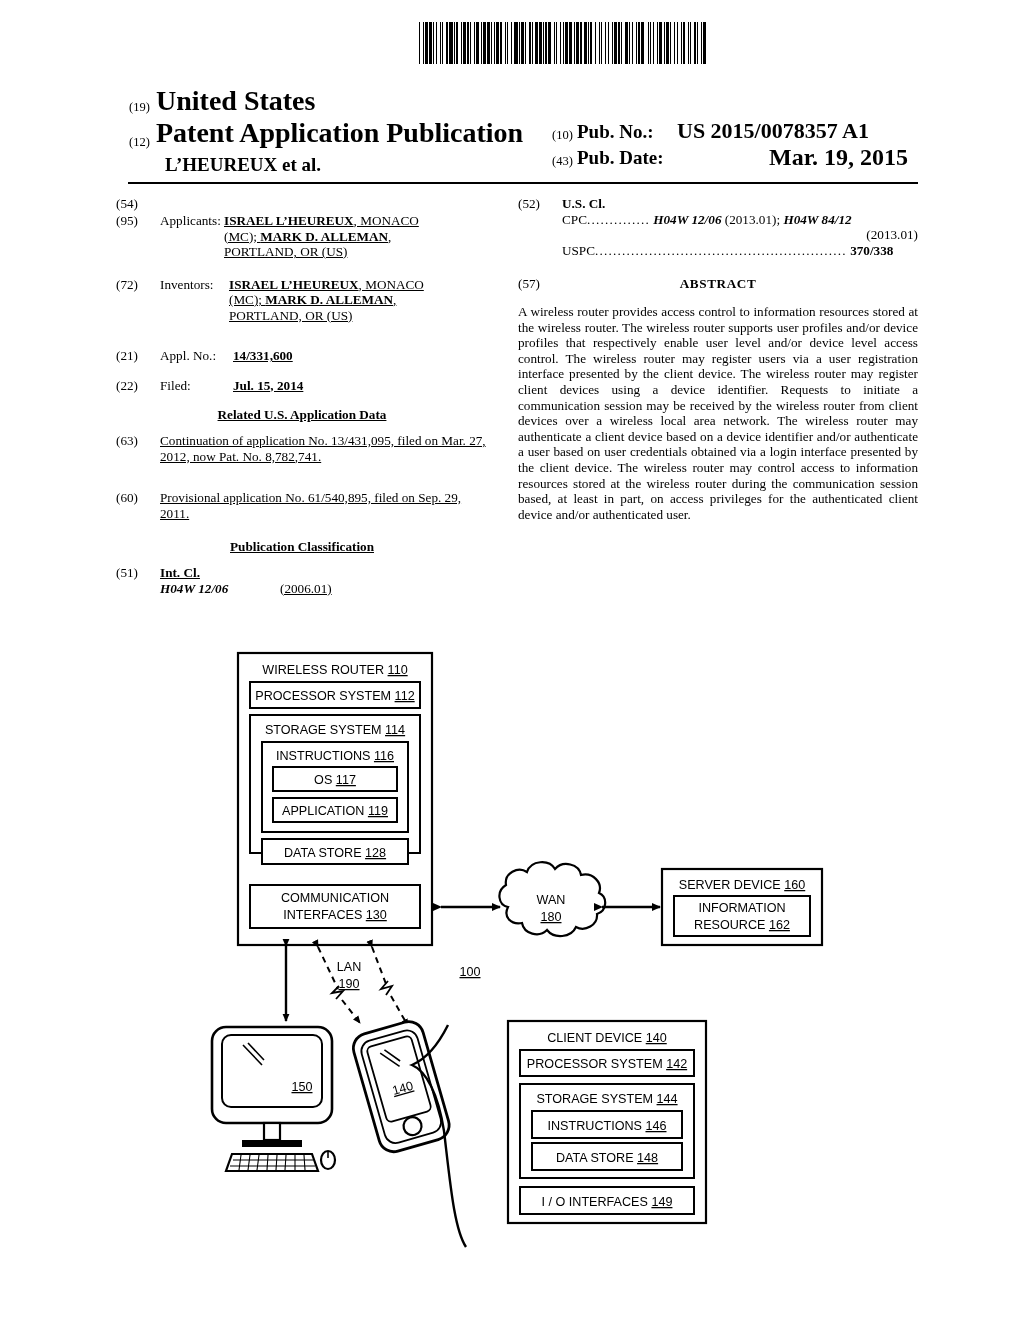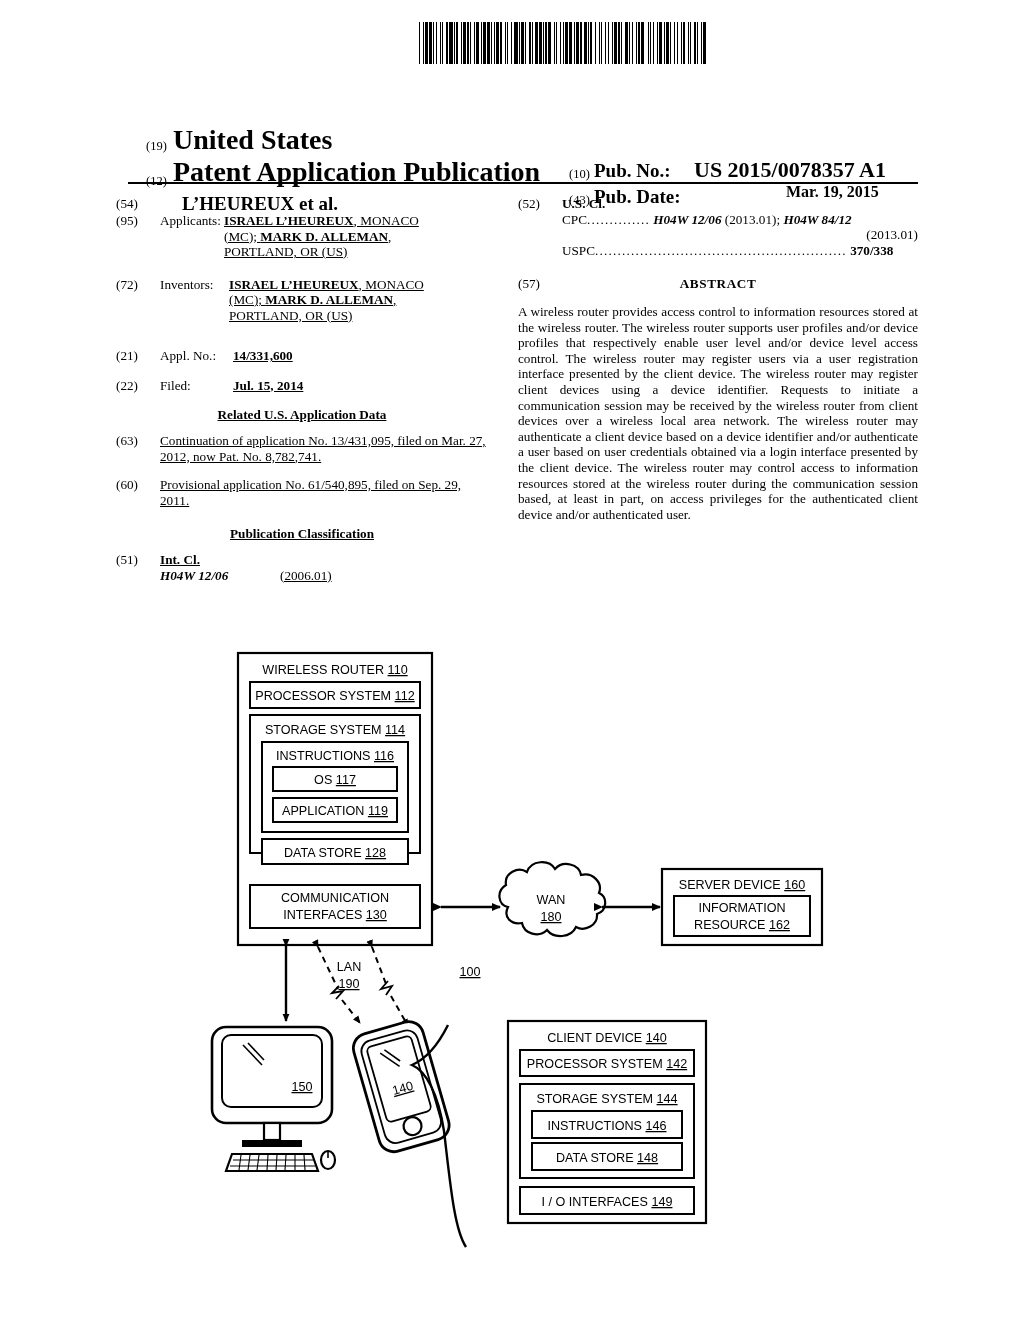--- a/index.html
+++ b/index.html
@@ -45,25 +45,24 @@
     width: 470px;
     text-align: center;
     font-size: 13.5px;
     letter-spacing: 0.4px;
     font-family: "Liberation Serif", serif;
   }
 
   
   #title-block {
     position: absolute;
-    left: 146px;
+    left: 129px;
     top: 84px;
     width: 790px;
     height: 98px;
-    margin-top: 39px;
   }
   .hdr-row { position: absolute; white-space: nowrap; }
   .paren {
     font-size: 12.5px;
     font-family: "Liberation Serif", serif;
   }
   #us-paren { left: 0px; top: 16px; }
   #us-text {
     left: 27px; top: 1px;
     font-size: 28px; font-weight: bold;
@@ -89,21 +88,21 @@
     left: 548px; top: 34px;
     font-size: 22px; font-weight: bold;
   }
   #pubdate-paren { left: 423px; top: 70px; }
   #pubdate-label {
     left: 448px; top: 63px;
     font-size: 19px; font-weight: bold;
   }
   #pubdate-value {
     left: 640px; top: 60px;
-    font-size: 16px; font-weight: bold;
+    font-size: 24px; font-weight: bold;
   }
 
   #rule-top {
     position: absolute;
     left: 128px;
     top: 182px;
     width: 790px;
     height: 2px;
     background: #000;
   }
@@ -432,21 +431,21 @@
     <div class="body indent-value"><b><span>Jul. 15, 2014</span></b></div>
   </div>
 
   <div class="center-head">Related U.S. Application Data</div>
 
   <div class="field">
     <span class="num">(63)</span>
     <div class="body tight">Continuation of application No. 13/431,095, filed on Mar. 27, 2012, now Pat. No. 8,782,741.</div>
   </div>
 
-  <div class="field" style="margin-top:13px;">
+  <div class="field" style="margin-top:26px;">
     <span class="num">(60)</span>
     <div class="body tight">Provisional application No. 61/540,895, filed on Sep. 29, 2011.</div>
   </div>
 
   <div class="center-head" style="margin-top:18px;">Publication Classification</div>
 
   <div class="field">
     <span class="num">(51)</span>
     <div class="body"><b><span>Int. Cl.</span></b><br>
       <span style="display:inline-block;width:120px;"><span class="ital">H04W 12/06</span></span><span>(2006.01)</span></div>

